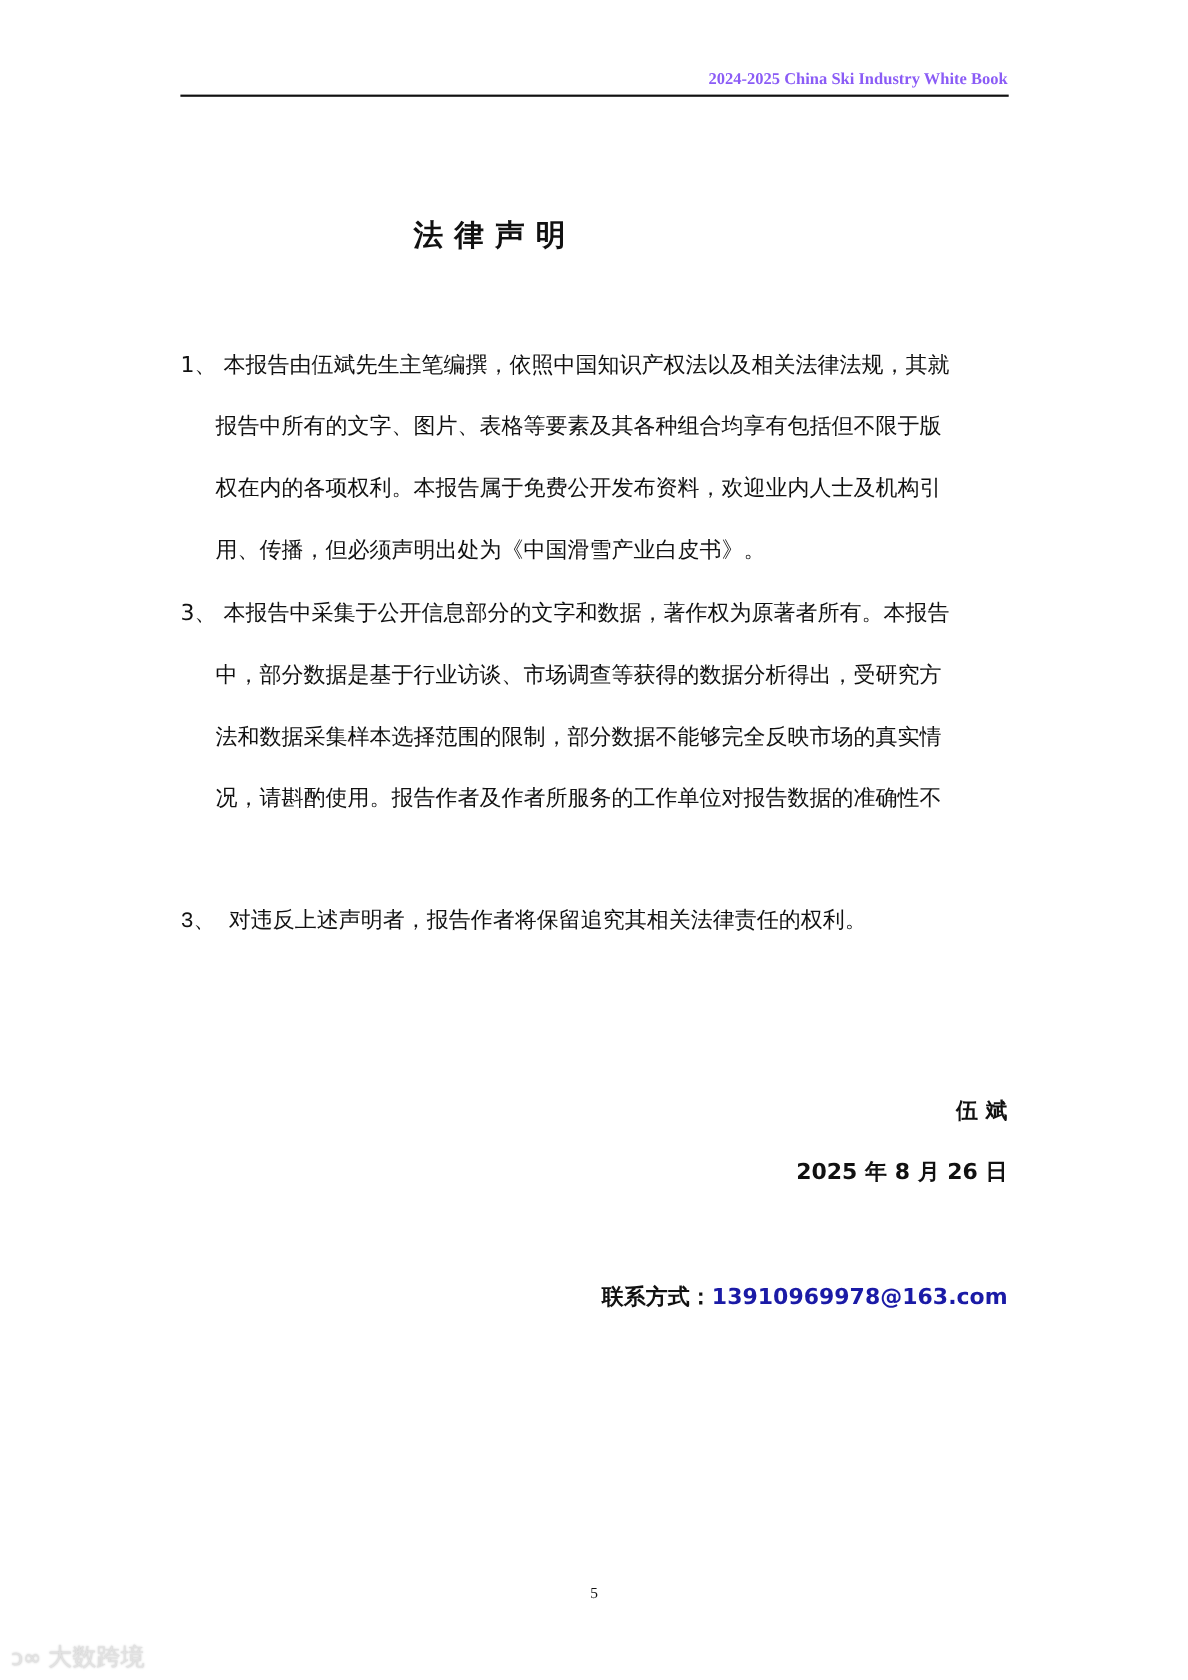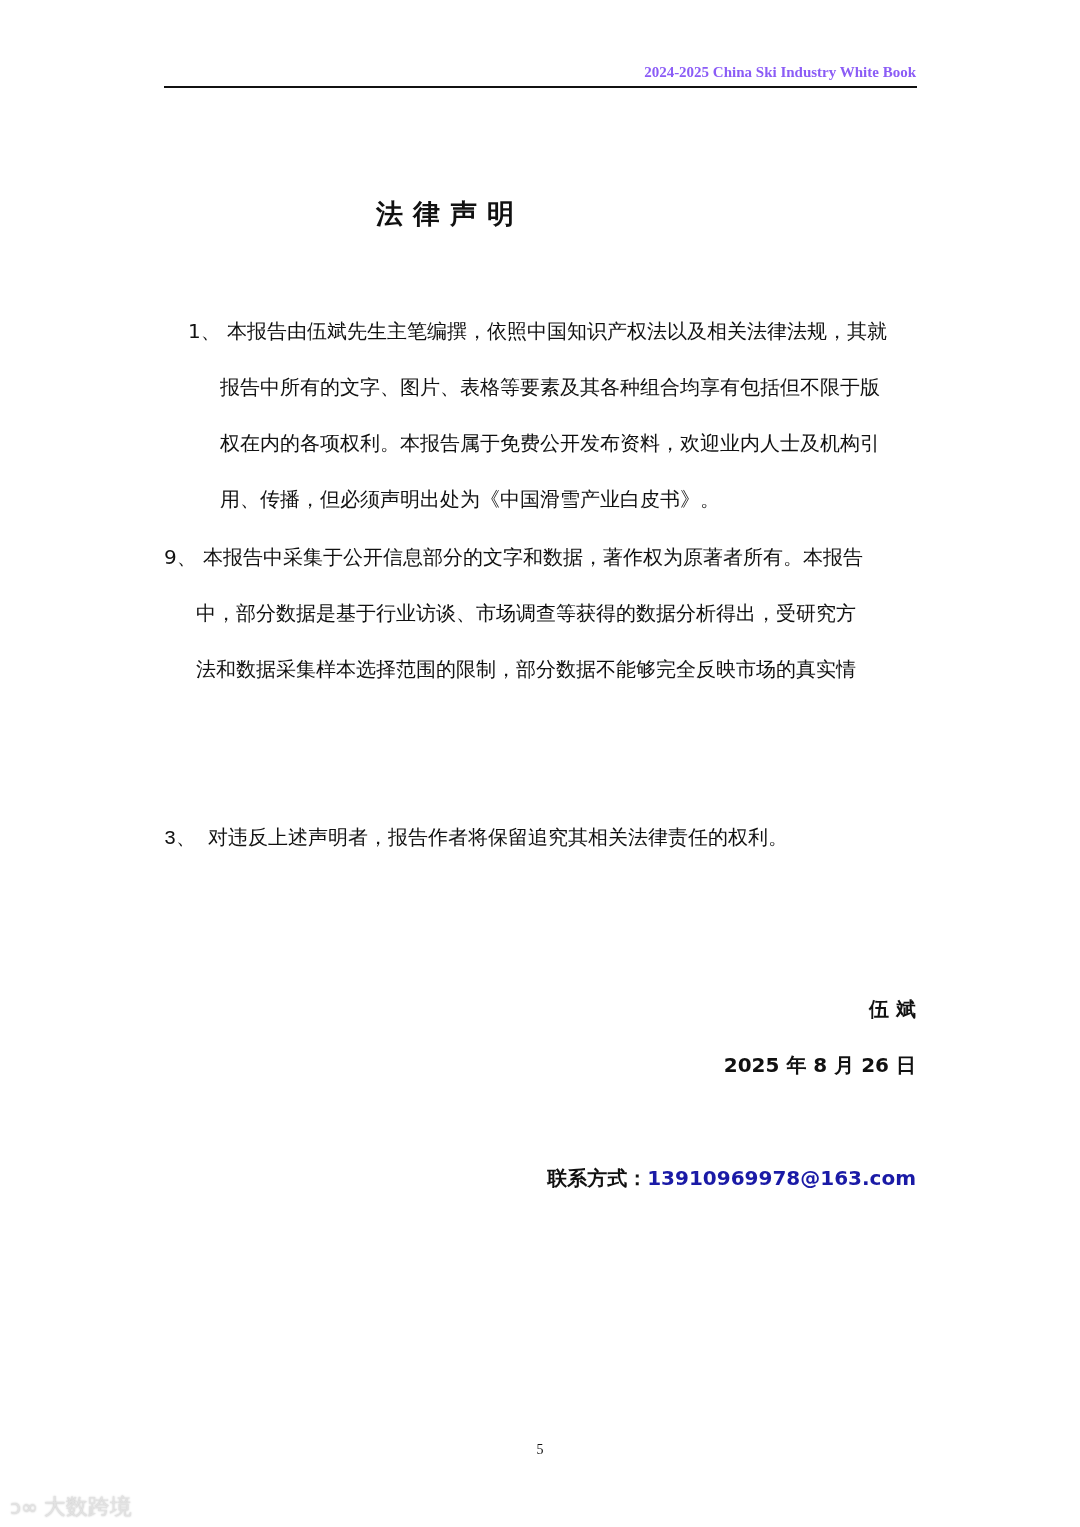--- a/index.html
+++ b/index.html
@@ -17,31 +17,32 @@
     .wm-logo { font-family: "DejaVu Sans", sans-serif; font-size: 20px; }
   </style>
 </head>
 <body>
 
 <div class="header-title">2024-2025 China Ski Industry White Book</div>
 <div class="header-rule"></div>
 
 <div class="doc-title">法律声明</div>
 
-<div class="para" style="top:303px;margin-left:24px;">
+<div class="para" style="top:303px;">
   <div class="line">1、 本报告由伍斌先生主笔编撰，依照中国知识产权法以及相关法律法规，其就</div>
   <div class="line indent">报告中所有的文字、图片、表格等要素及其各种组合均享有包括但不限于版</div>
   <div class="line indent">权在内的各项权利。本报告属于免费公开发布资料，欢迎业内人士及机构引</div>
   <div class="line indent">用、传播，但必须声明出处为《中国滑雪产业白皮书》。</div>
 </div>
 
 <div class="para" style="top:529px;">
-  <div class="line">9、 本报告中采集于公开信息部分的文字和数据，著作权为原著者所有。本报告</div>
+  <div class="line">3、 本报告中采集于公开信息部分的文字和数据，著作权为原著者所有。本报告</div>
   <div class="line indent">中，部分数据是基于行业访谈、市场调查等获得的数据分析得出，受研究方</div>
   <div class="line indent">法和数据采集样本选择范围的限制，部分数据不能够完全反映市场的真实情</div>
+  <div class="line indent">况，请斟酌使用。报告作者及作者所服务的工作单位对报告数据的准确性不</div>
 </div>
 
 <div class="para" style="top:811px;font-family:Liberation Mono, monospace;">
   <div class="line">3、 对违反上述声明者，报告作者将保留追究其相关法律责任的权利。</div>
 </div>
 
 <div class="sig" style="top:996px;">伍 斌</div>
 <div class="sig" style="top:1052px;">2025 年 8 月 26 日</div>
 <div class="sig" style="top:1165px;">
   <span>联系方式：</span><span class="contact-link">13910969978@163.com</span>

